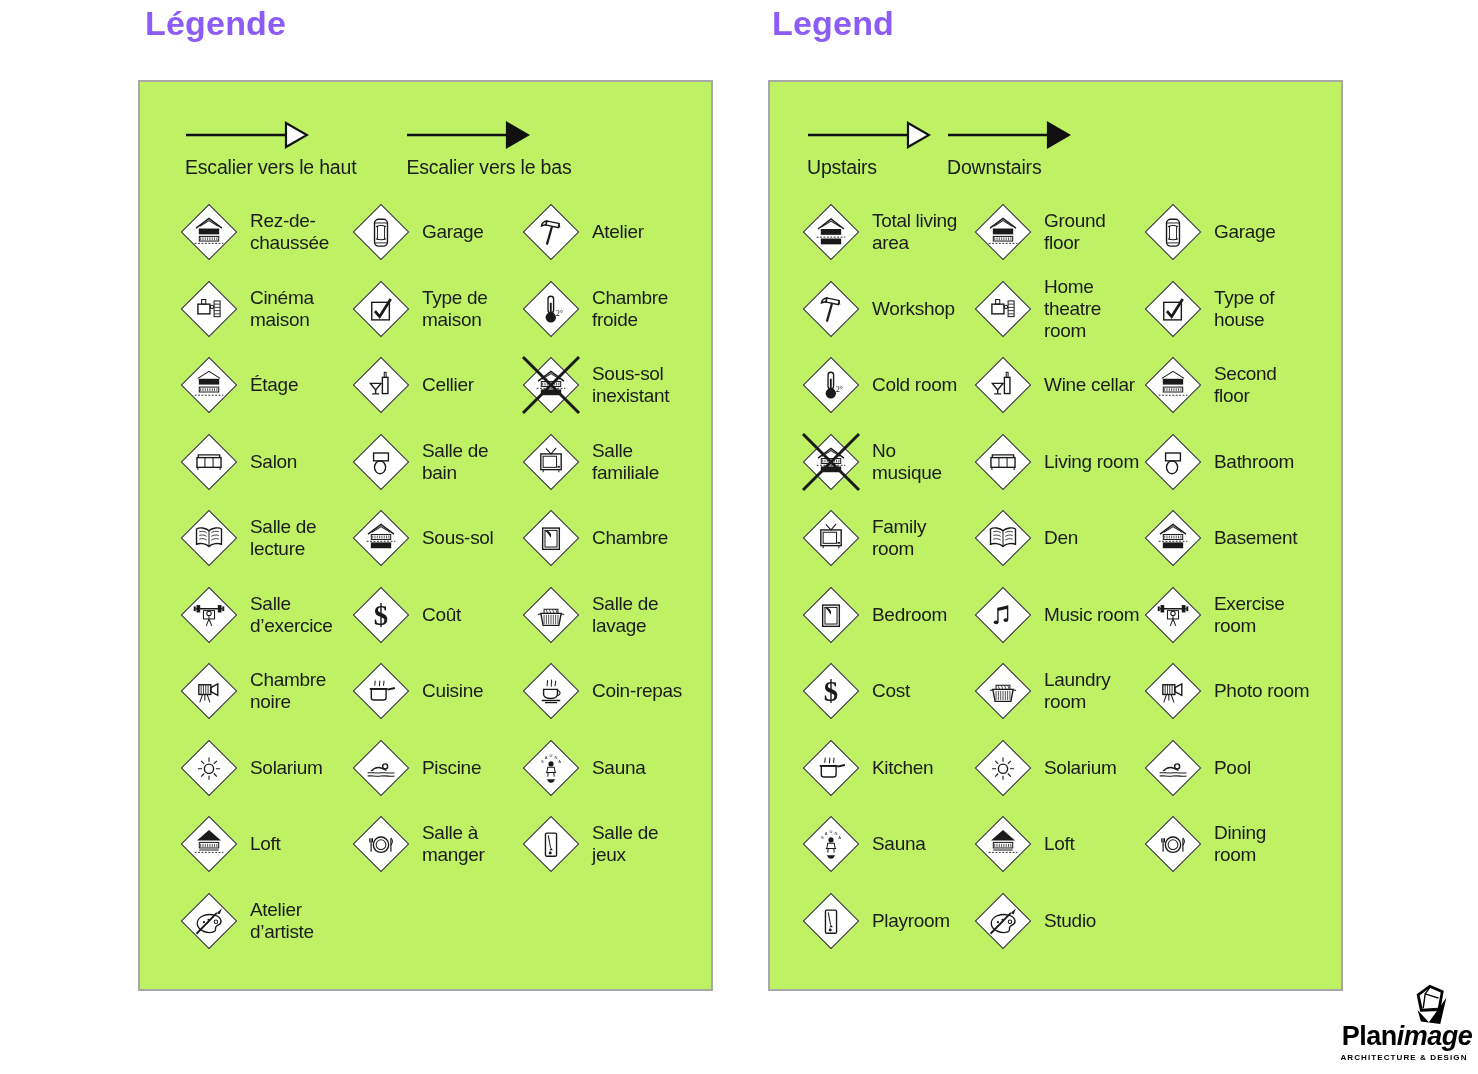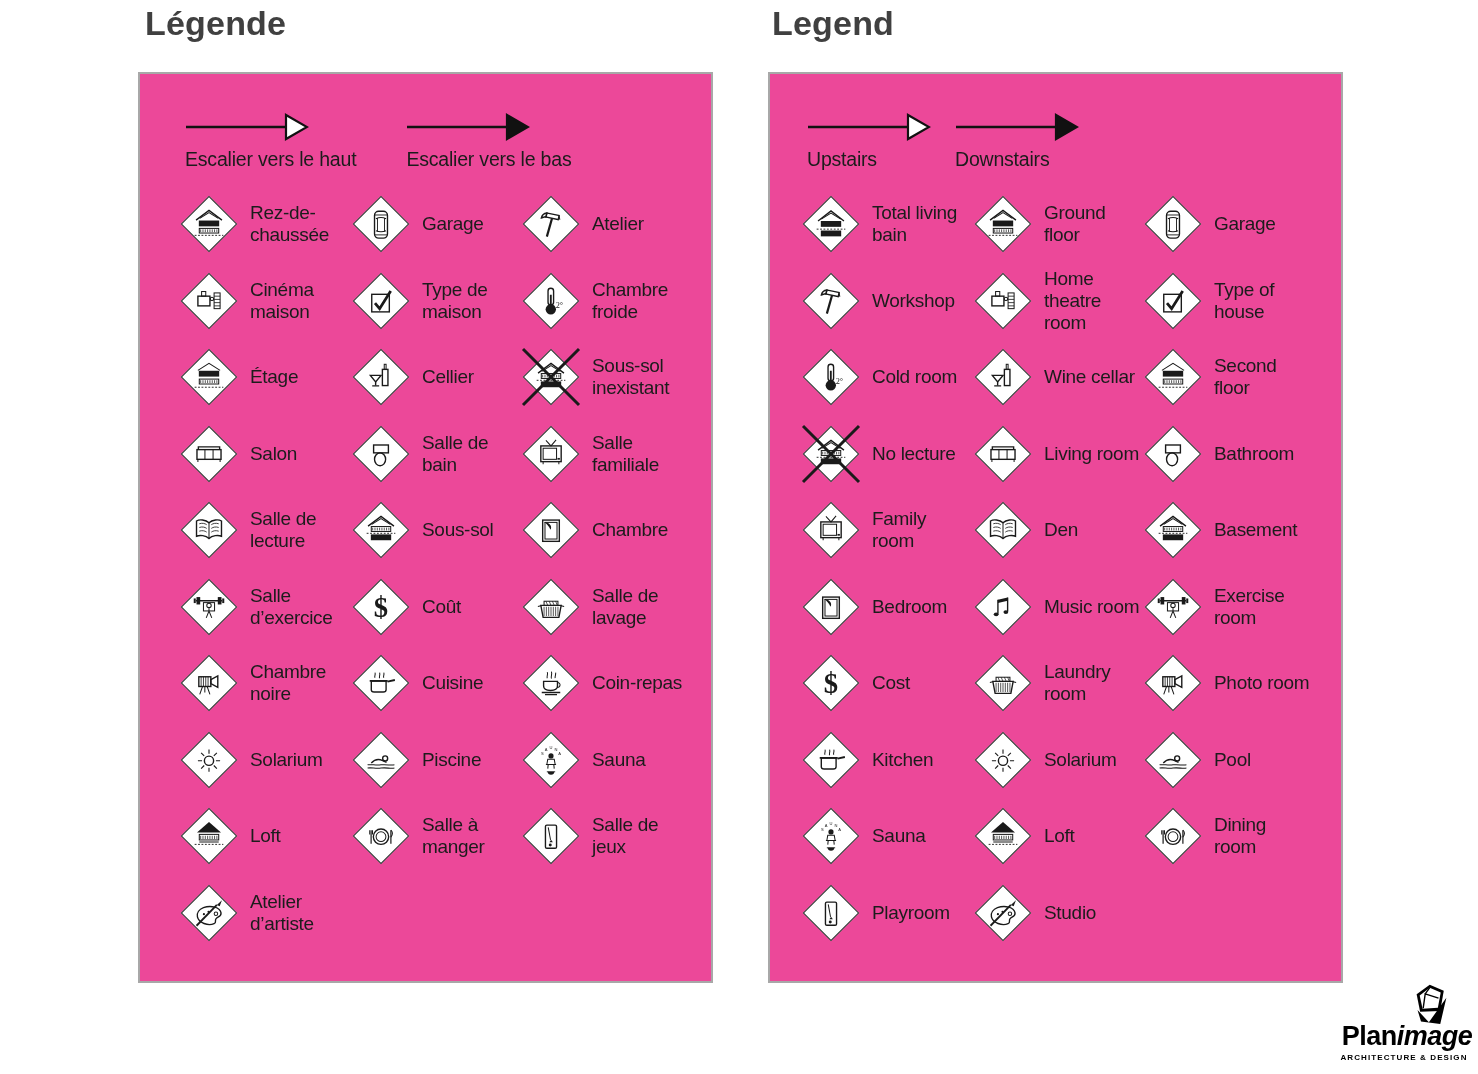--- a/index.html
+++ b/index.html
@@ -1,34 +1,34 @@
 <!DOCTYPE html>
 <html><head>
 <meta charset="utf-8">
 <style>
   html,body{margin:0;padding:0;}
   body{
     width:1478px;height:1074px;position:relative;background:#ffffff;
     font-family:"Liberation Sans", sans-serif;color:#1c1c1c;overflow:hidden;
   }
   .panel-title{
-    position:absolute;top:4px;font-size:34px;font-weight:700;color:#404040;
+    position:absolute;top:4px;font-size:34px;font-weight:700;color:#8b5cf6;
     letter-spacing:.2px;
   }
   #title-fr{left:145px;}
   #title-en{left:772px;}
   .panel{
-    position:absolute;top:72px;width:575px;height:911px;background:#ec4899;
+    position:absolute;top:80px;width:575px;height:911px;background:#bef264;
     border:2px solid #a8a8a8;box-sizing:border-box;
   }
   #panel-fr{left:138px;}
   #panel-en{left:768px;}
   .arrows{position:absolute;top:36px;display:flex;}
   #panel-fr .arrows{left:45px;gap:50px;}
-  #panel-en .arrows{left:37px;gap:24px;}
+  #panel-en .arrows{left:37px;gap:16px;}
   .arrow-group{display:flex;flex-direction:column;}
   .arrow svg{display:block;}
   .arrow-label{font-size:19.5px;margin-top:4px;white-space:nowrap;letter-spacing:-0.2px;}
   .grid{
     position:absolute;top:112px;left:0;right:0;
     display:grid;grid-template-columns:172px 170px 1fr;grid-auto-rows:76.5px;
     align-items:center;
   }
   #panel-fr .grid{padding-left:40px;}
   #panel-en .grid{padding-left:32px;}
@@ -508,21 +508,21 @@
           <span class="dia">
             <svg class="glyph" viewBox="0 0 40 40">
               <path d="M6 16 L20 5 L34 16" stroke="#1a1a1a" fill="none" stroke-width="1.5"></path>
               <path d="M9.5 14 L20 7.5 L30.5 14" stroke="#1a1a1a" fill="none" stroke-width="1.1"></path>
     <rect x="9" y="16" width="22" height="6.3" fill="#1a1a1a"></rect>
               <line x1="4.5" y1="24.8" x2="35.5" y2="24.8" stroke="#1a1a1a" stroke-width="1" stroke-dasharray="2 1.7"></line>
               <rect x="9" y="26.3" width="22" height="6.3" fill="#1a1a1a"></rect>
             </svg>
           </span>
         </span>
-        <span class="label">Total living bain</span>
+        <span class="label">Total living area</span>
       </div>
       <div class="cell">
         <span class="icon">
           <span class="dia">
             <svg class="glyph" viewBox="0 0 40 40">
               <path d="M6 15 L20 4.5 L34 15" stroke="#1a1a1a" fill="none" stroke-width="1.5"></path>
               <path d="M10 13.2 L20 7 L30 13.2" stroke="#1a1a1a" fill="none" stroke-width="1.1"></path>
     <rect x="9" y="15.5" width="22" height="6.3" fill="#1a1a1a"></rect>
     <rect x="9.5" y="24" width="21" height="5" stroke="#1a1a1a" fill="none" stroke-width="1.1"></rect>
               <path d="M11 25 V28 M13.5 25 V28 M16 25 V28 M18.5 25 V28 M21 25 V28 M23.5 25 V28 M26 25 V28 M28.5 25 V28 " stroke="#1a1a1a" stroke-width="0.8" fill="none"></path>
@@ -639,21 +639,21 @@
               <path d="M11 16.7 V19.7 M13.5 16.7 V19.7 M16 16.7 V19.7 M18.5 16.7 V19.7 M21 16.7 V19.7 M23.5 16.7 V19.7 M26 16.7 V19.7 M28.5 16.7 V19.7 " stroke="#1a1a1a" stroke-width="0.8" fill="none"></path>
               <line x1="4.5" y1="22.8" x2="35.5" y2="22.8" stroke="#1a1a1a" stroke-width="1" stroke-dasharray="2 1.7"></line>
     <rect x="9" y="24" width="22" height="6.3" fill="#1a1a1a"></rect>
             </svg>
           </span>
           <svg class="cross" viewBox="0 0 66 66">
             <line x1="5" y1="5" x2="61" y2="61" stroke="#1a1a1a" stroke-width="3"></line>
             <line x1="61" y1="5" x2="5" y2="61" stroke="#1a1a1a" stroke-width="3"></line>
           </svg>
         </span>
-        <span class="label">No lecture</span>
+        <span class="label">No musique</span>
       </div>
       <div class="cell">
         <span class="icon">
           <span class="dia">
             <svg class="glyph" viewBox="0 0 40 40">
               <path d="M8.5 14.5 V11.5 H31.5 V14.5" stroke="#1a1a1a" fill="none" stroke-width="1.5"></path>
     <rect x="7" y="14.5" width="26" height="10.5" stroke="#1a1a1a" fill="none" stroke-width="1.5"></rect>
     <line x1="15.6" y1="14.5" x2="15.6" y2="25" stroke="#1a1a1a" fill="none" stroke-width="1.1"></line>
     <line x1="24.4" y1="14.5" x2="24.4" y2="25" stroke="#1a1a1a" fill="none" stroke-width="1.1"></line>
     <line x1="8" y1="25" x2="8" y2="27.8" stroke="#1a1a1a" fill="none" stroke-width="1.1"></line>

